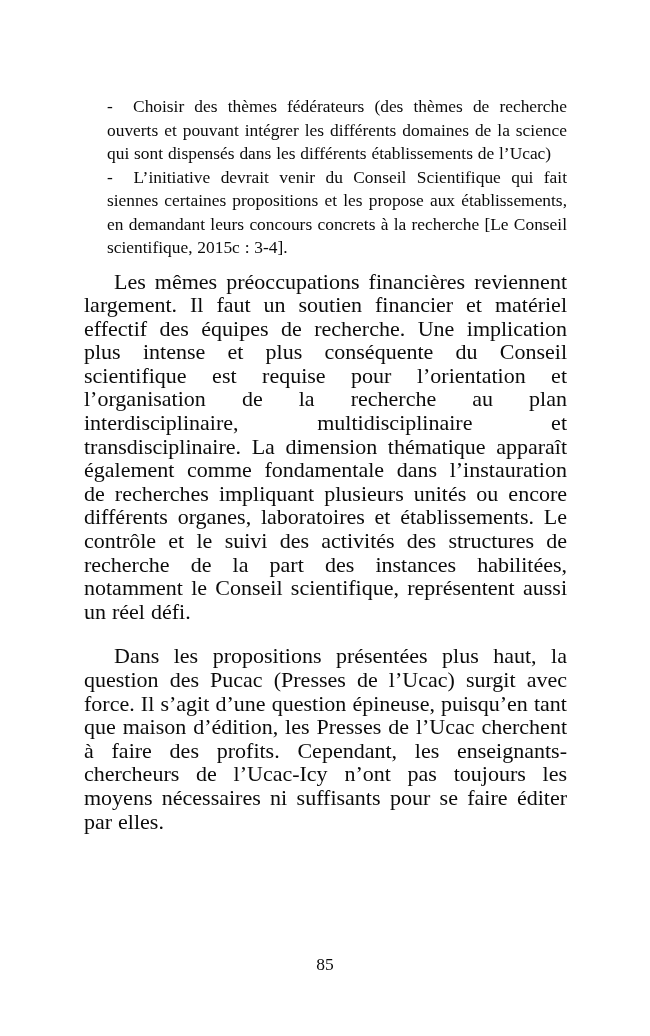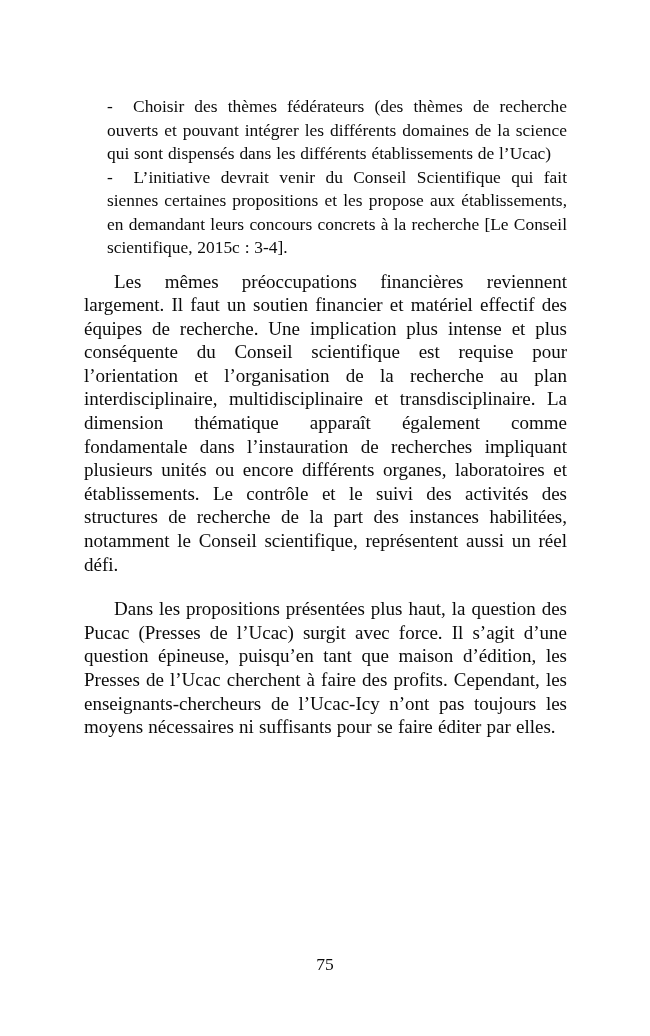--- a/index.html
+++ b/index.html
@@ -29,21 +29,21 @@
   .quote-item {
     margin: 0;
     font-size: 17.4px;
     line-height: 23.5px;
     text-align: justify;
     text-align-last: left;
     word-spacing: 0.5px;
   }
   .body-para {
     margin: 10px 0 0 0;
-    font-size: 19px;
+    font-size: 22px;
     line-height: 23.6px;
     text-align: justify;
     text-align-last: left;
     text-indent: 30px;
     word-spacing: 0.5px;
   }
   .body-para.second {
     margin-top: 21px;
   }
   .page-number {
@@ -63,15 +63,15 @@
 
   <div class="blockquote">
     <p class="quote-item">-&nbsp; Choisir des thèmes fédérateurs (des thèmes de recherche ouverts et pouvant intégrer les différents domaines de la science qui sont dispensés dans les différents établissements de l’Ucac)</p>
     <p class="quote-item">-&nbsp; L’initiative devrait venir du Conseil Scientifique qui fait siennes certaines propositions et les propose aux établissements, en demandant leurs concours concrets à la recherche [Le Conseil scientifique, 2015c&nbsp;: 3-4].</p>
   </div>
 
   <p class="body-para">Les mêmes préoccupations financières reviennent largement. Il faut un soutien financier et matériel effectif des équipes de recherche. Une implication plus intense et plus conséquente du Conseil scientifique est requise pour l’orientation et l’organisation de la recherche au plan interdisciplinaire, multidisciplinaire et transdisciplinaire. La dimension thématique apparaît également comme fondamentale dans l’instauration de recherches impliquant plusieurs unités ou encore différents organes, laboratoires et établissements. Le contrôle et le suivi des activités des structures de recherche de la part des instances habilitées, notamment le Conseil scientifique, représentent aussi un réel défi.</p>
 
   <p class="body-para second">Dans les propositions présentées plus haut, la question des Pucac (Presses de l’Ucac) surgit avec force. Il s’agit d’une question épineuse, puisqu’en tant que maison d’édition, les Presses de l’Ucac cherchent à faire des profits. Cependant, les enseignants-chercheurs de l’Ucac-Icy n’ont pas toujours les moyens nécessaires ni suffisants pour se faire éditer par elles.</p>
 
-  <div class="page-number">75</div>
+  <div class="page-number">85</div>
 
 </div>
 
 </body></html>

